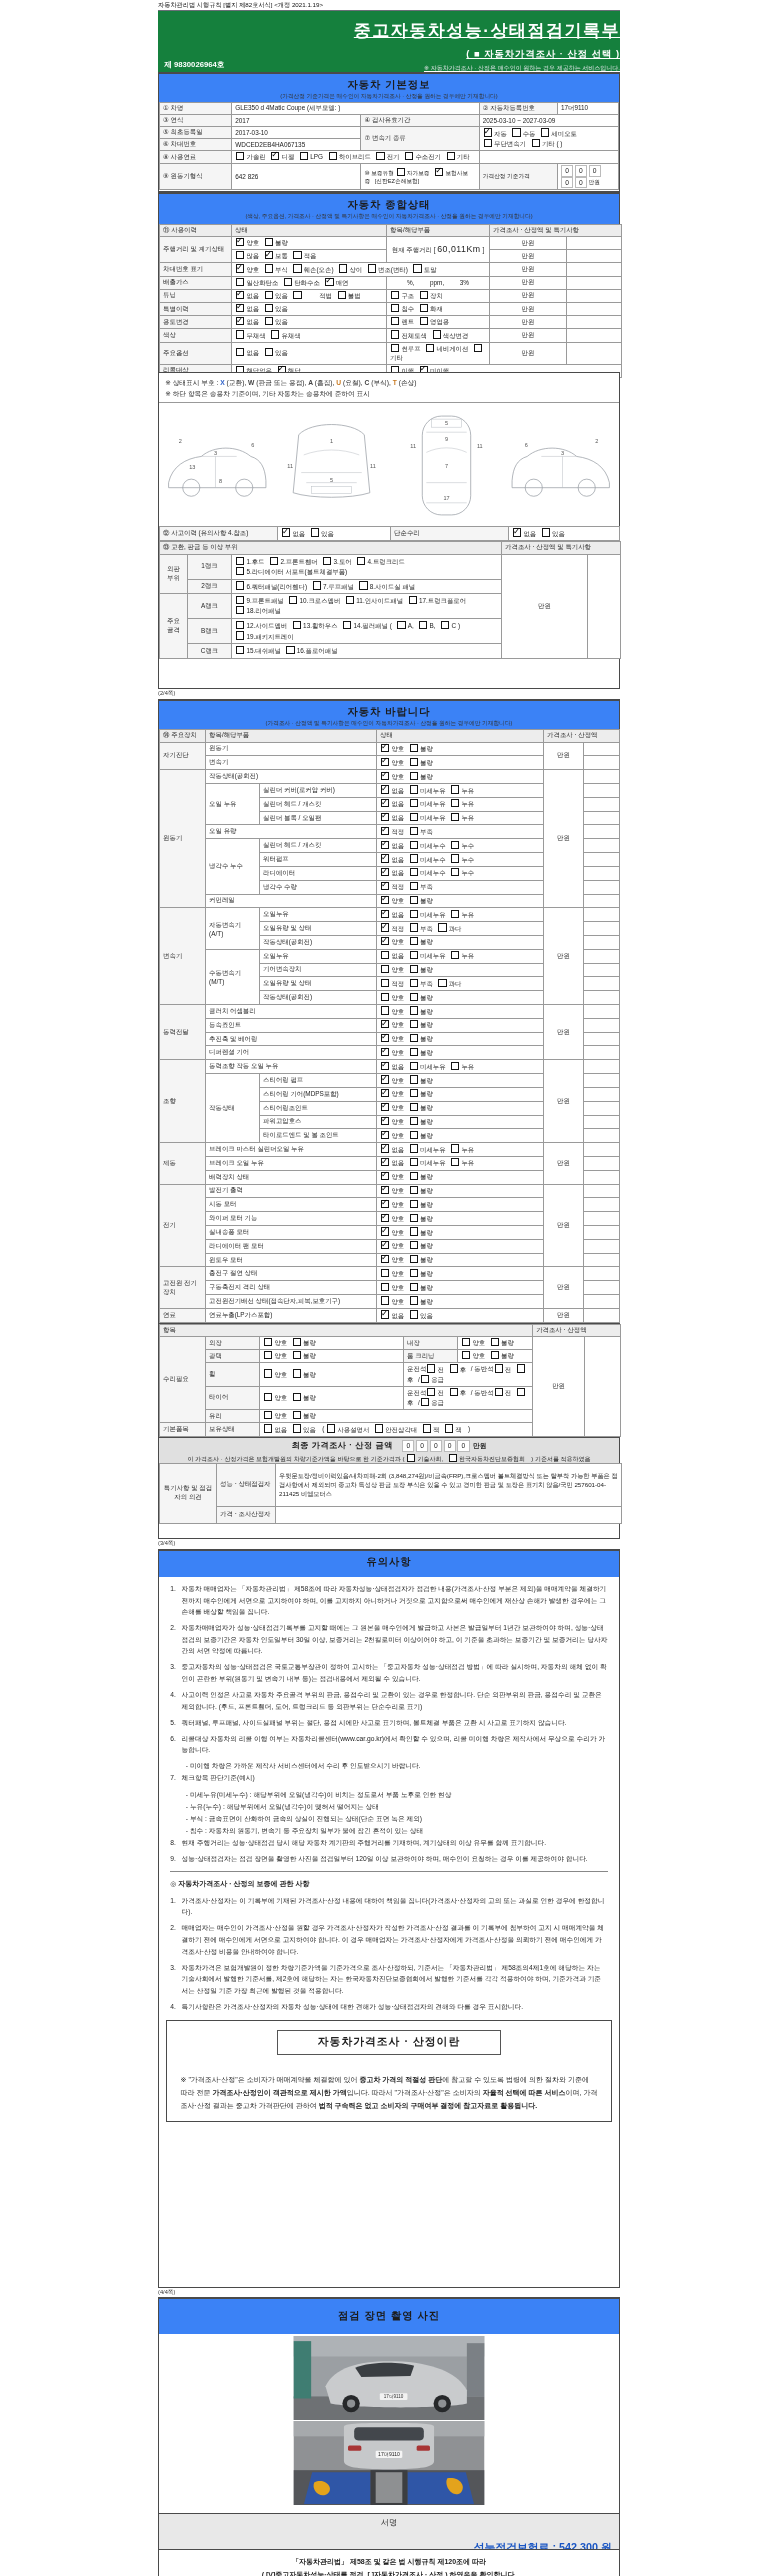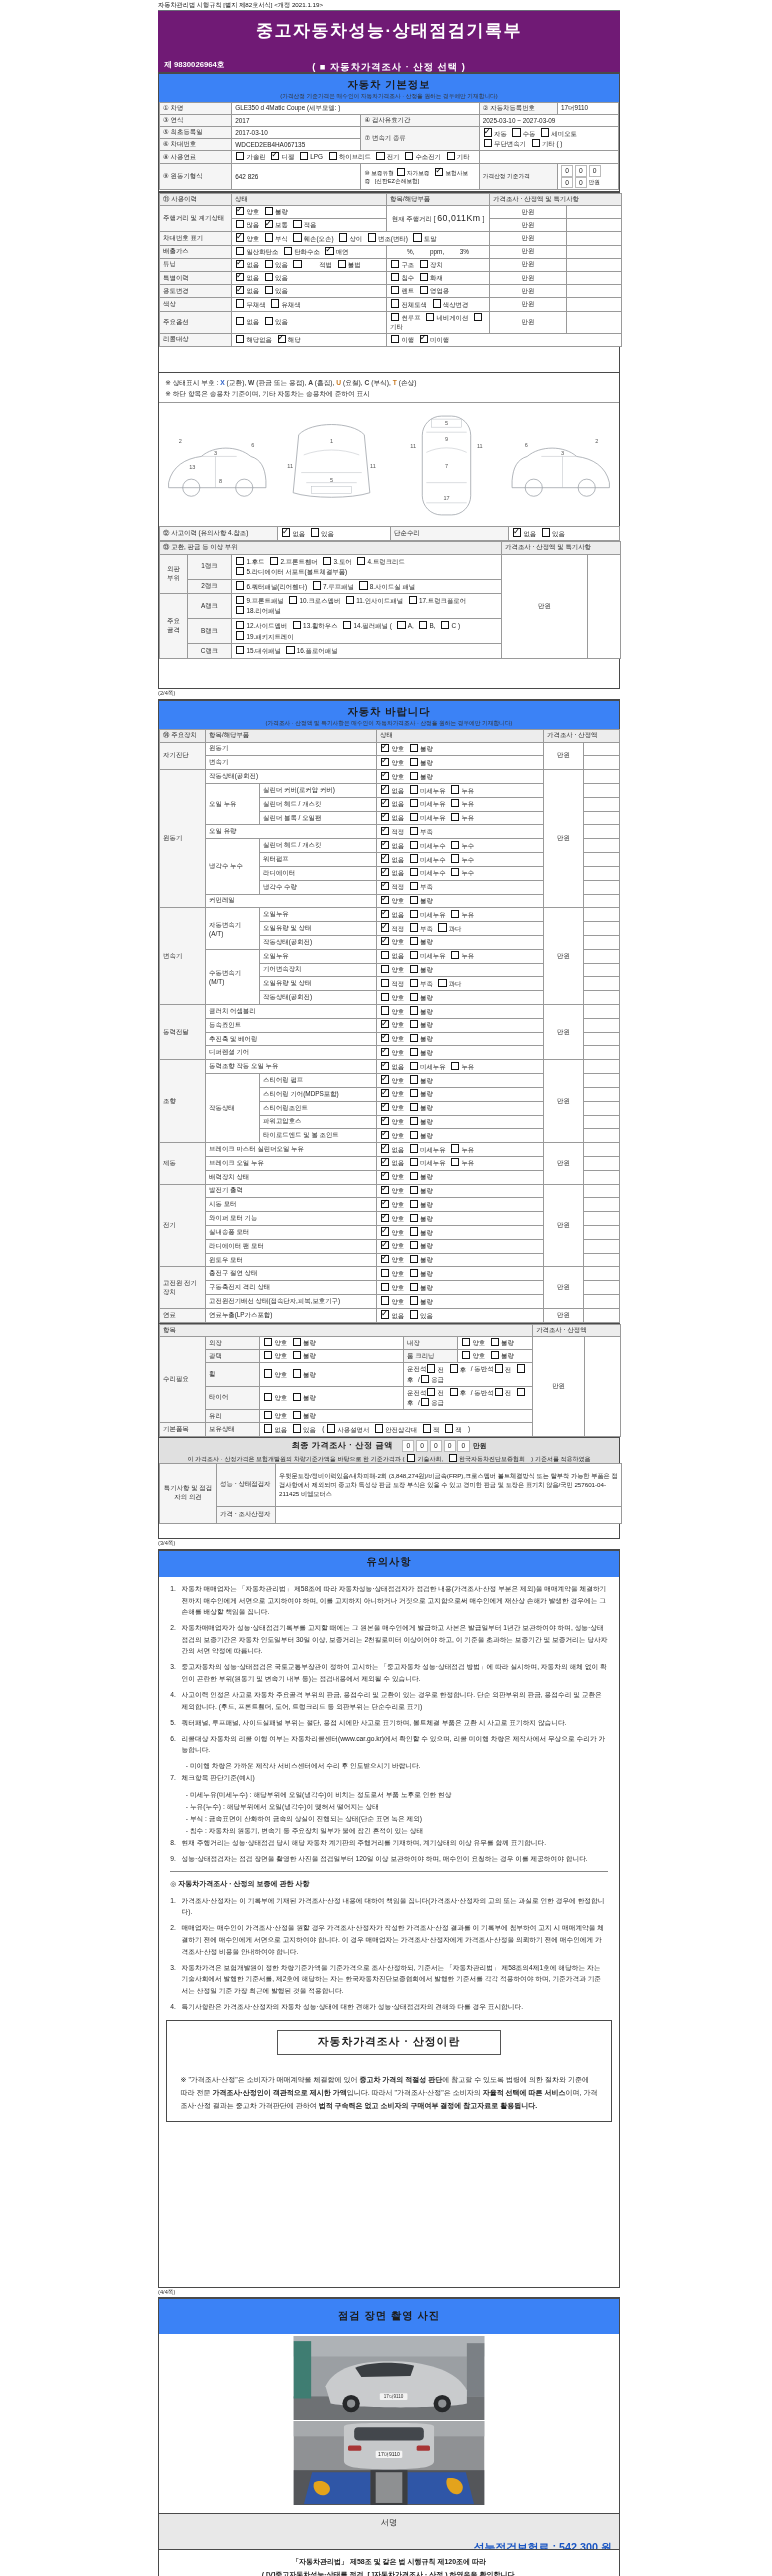--- a/index.html
+++ b/index.html
@@ -2,23 +2,23 @@
 <html style="font-size:8.2px"><head>
 <meta charset="utf-8">
 <style>
   html,body{margin:0;padding:0;}
   body{width:773px;height:2576px;position:relative;background:#fff;overflow:hidden;
        font-family:"Liberation Sans","DejaVu Sans",sans-serif;color:#222;}
   .page{position:absolute;left:158px;top:0;width:462px;height:2576px;}
   .abs{position:absolute;left:0;width:100%;}
   .notation{font-size:6.2px;color:#111;}
   
-  .hdr{background:#701a75;color:#fff;text-align:center;border-top:1.5px solid #6a6e78;}
+  .hdr{background:#15803d;color:#fff;text-align:right;border-top:1.5px solid #6a6e78;text-decoration:underline;}
   .hdr-title{font-size:17px;font-weight:bold;letter-spacing:1.5px;padding-top:8.2px;}
-  .hdr-sub{font-size:9.3px;font-weight:bold;margin-top:19px;letter-spacing:1px;}
+  .hdr-sub{font-size:9.3px;font-weight:bold;margin-top:6px;letter-spacing:1px;}
   .hdr-note{font-size:6px;color:#e3e5e9;margin-top:2.1px;}
   .hdr-docno{position:absolute;left:6.2px;bottom:3.1px;font-size:7.7px;font-weight:bold;}
   
   .band{background:#3b82f6;text-align:center;border-top:1px solid #4a4a4a;padding-top:3.6px;box-sizing:border-box;}
   .band-t{font-size:10.3px;font-weight:bold;letter-spacing:1px;color:#1c1c1c;}
   .band-s{font-size:5.7px;color:#333;margin-top:1.5px;}
   .block{position:absolute;left:0;width:100%;box-sizing:border-box;border:1px solid #4a4a4a;background:#fff;}
   
   table{border-collapse:collapse;table-layout:fixed;width:100%;}
   td{border:0.5px solid #9a9a9a;font-size:6.4px;padding:1px 3.1px;background:#fff;vertical-align:middle;overflow:hidden;}
@@ -129,20 +129,24 @@
             <td>642 826</td>
             <td class="xs"><span class="">⑩ 보증유형 </span><span class="cb"></span><span class="cbl">자가보증</span><span class="cb on"></span><span class="cbl">보험사보증</span><span class="xs">[신한EZ손해보험]</span></td>
             <td class="lbl xs">가격산정 기준가격</td>
             <td><span class="digit">0</span><span class="digit">0</span><span class="digit">0</span><span class="digit">0</span><span class="digit">0</span><span class="xs">만원</span></td>
           </tr>
         </tbody>
       </table>
   </div>
 
   <div class="block" style="top:192px;height:181px">
+    <div class="band" style="height:31px">
+      <div class="band-t">자동차 종합상태</div>
+      <div class="band-s">(색상, 주요옵션, 가격조사 · 산정액 및 특기사항은 매수인이 자동차가격조사 · 산정을 원하는 경우에만 기재합니다)</div>
+    </div>
     <table id="tbl-overall" style="height:148px">
         <colgroup>
           <col style="width: 72px;">
           <col style="width: 155px;">
           <col style="width: 103px;">
           <col style="width: 77px;">
           <col style="width: 55px;">
         </colgroup>
         <tbody>
           <tr>

